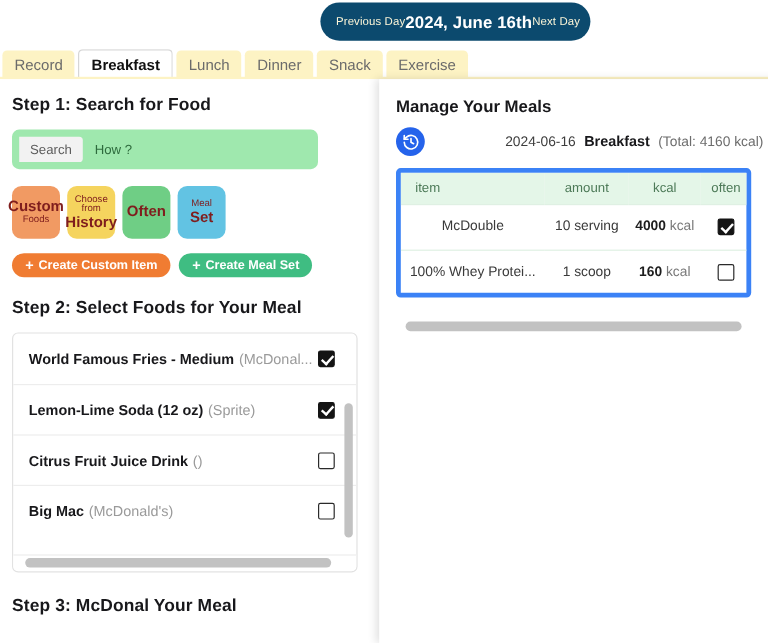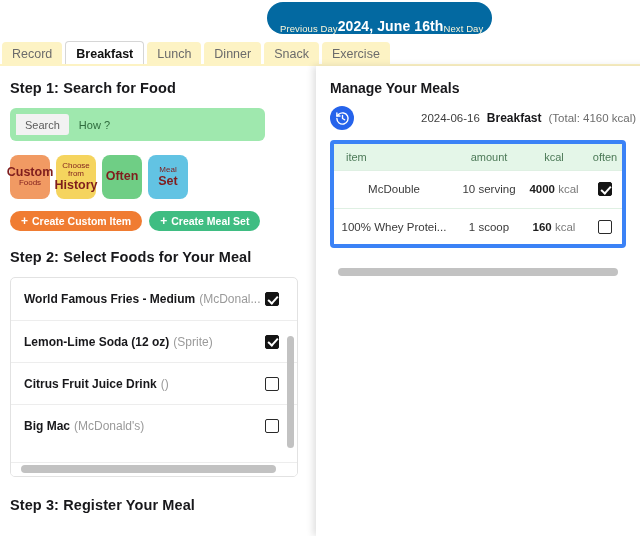--- a/index.html
+++ b/index.html
@@ -15,24 +15,24 @@
   
   .topbar {
     position: relative;
     height: 38px;
     background: #ffffff;
   }
   .date-pill {
     position: absolute;
     left: 267px; top: 2px;
     width: 225px; height: 32px;
-    background: #0369a1;
+    background: #0c4a6e;
     border-radius: 16px;
     display: flex;
-    align-items: flex-end;
+    align-items: center;
     justify-content: space-between;
     padding: 0 13px;
   }
   .date-nav {
     font-size: 9.5px;
     color: #fdf6d8;
     letter-spacing: .1px;
     white-space: nowrap;
   }
   .date-main {
@@ -462,21 +462,21 @@
         <span class="row-spacer"></span>
         <span class="cbox"></span>
       </div>
 
       <div class="vscroll"></div>
       <div class="hscroll-track">
         <div class="hscroll-thumb"></div>
       </div>
     </div>
 
-    <h2 class="step-title step3">Step 3: Register Your Meal</h2>
+    <h2 class="step-title step3">Step 3: McDonal Your Meal</h2>
   </div>
 
   <div class="right-panel">
     <h2 class="panel-title">Manage Your Meals</h2>
 
     <div class="meal-head">
       <div class="hist-icon">
         <svg width="15" height="15" viewBox="0 0 24 24" fill="none" stroke="#ffffff" stroke-width="2.2" stroke-linecap="round" stroke-linejoin="round">
           <path d="M3 12a9 9 0 1 0 3-6.7L3 8"></path>
           <polyline points="3 3 3 8 8 8"></polyline>

